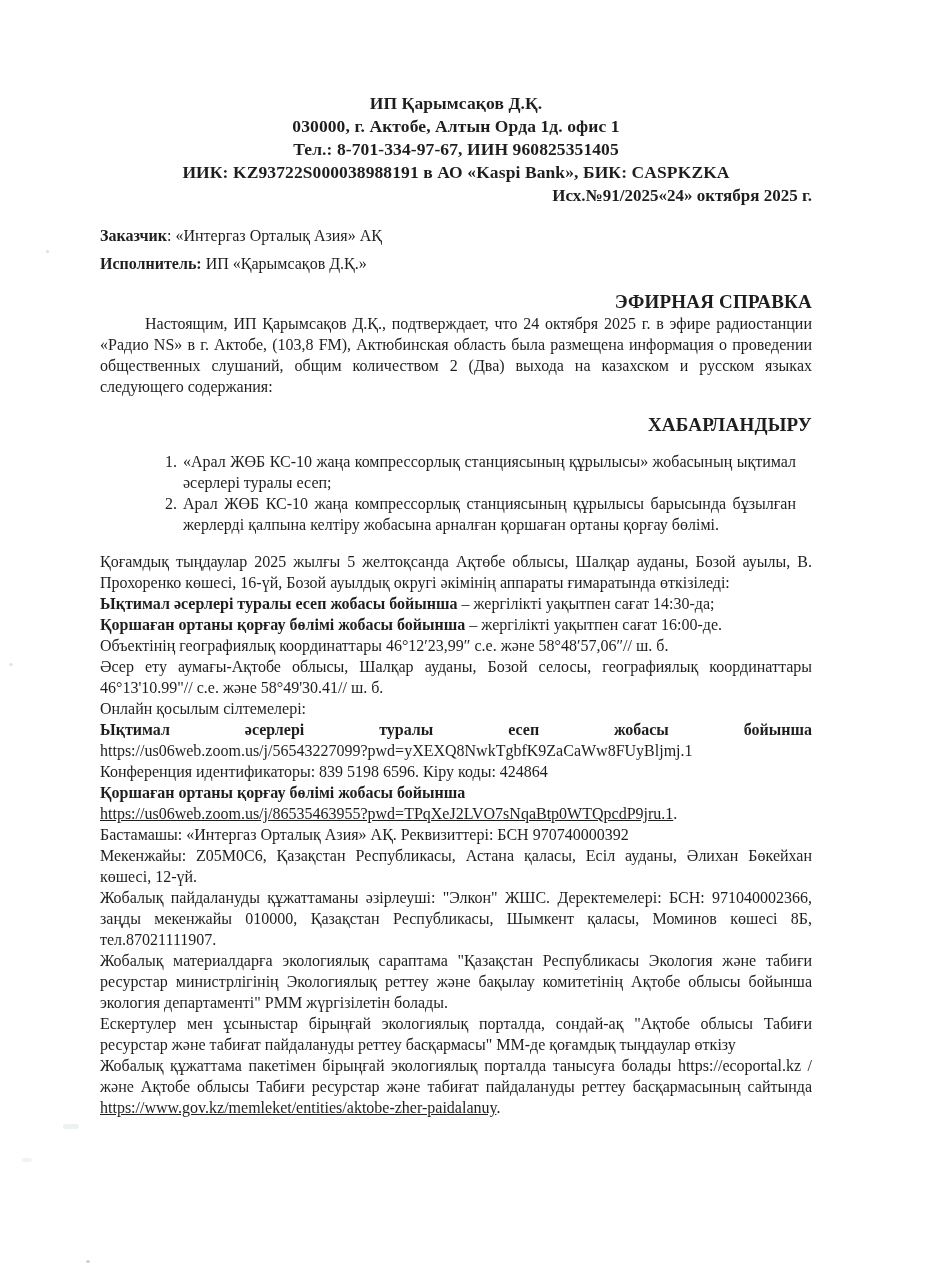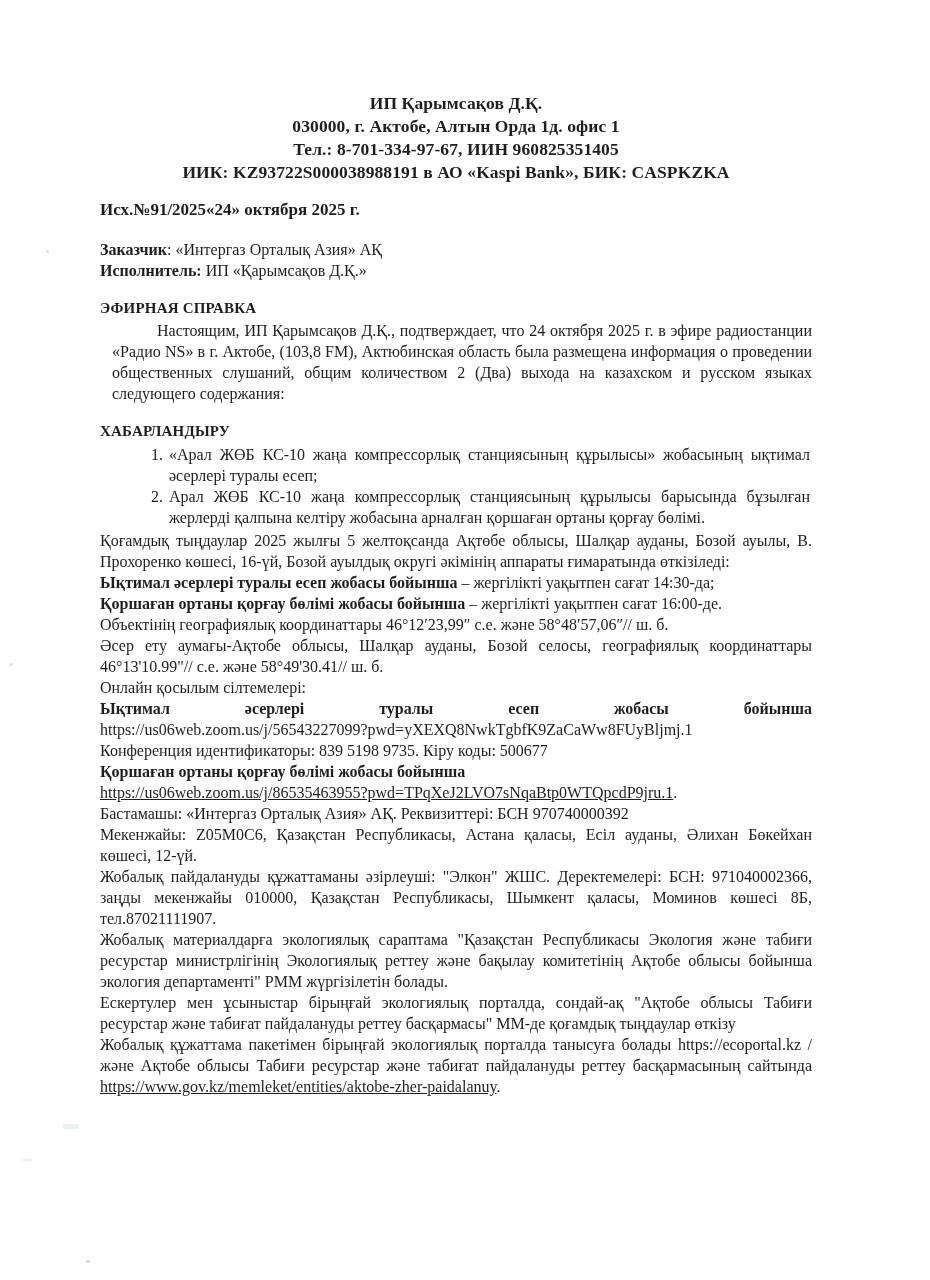--- a/index.html
+++ b/index.html
@@ -23,29 +23,29 @@
   
   .speck{position:absolute;border-radius:50%;pointer-events:none;}
   .s1{left:46px;top:250px;width:3px;height:3px;background:#c9c9c9;opacity:.6;}
   .s2{left:9px;top:663px;width:4px;height:3px;background:#cfd4d2;opacity:.6;}
   .s3{left:128px;top:1085px;width:3px;height:3px;background:#c5d6d0;opacity:.7;}
   .s4{left:86px;top:1260px;width:4px;height:3px;background:#9fb4c6;opacity:.6;}
   .s5{left:63px;top:1124px;width:16px;height:5px;background:#e2ece8;opacity:.7;border-radius:3px;}
   .s6{left:22px;top:1158px;width:10px;height:4px;background:#e8efec;opacity:.7;border-radius:3px;}
 
   .letterhead{text-align:center;font-weight:bold;font-size:17.5px;line-height:23px;letter-spacing:.1px;}
-  .meta-row{display:flex;justify-content:flex-start;font-weight:bold;font-size:17px;margin-top:15px;}
+  .meta-row{display:flex;justify-content:flex-end;font-weight:bold;font-size:17px;margin-top:1px;}
   .parties{margin-top:19px;}
-  .parties div{line-height:21px;}
+  .parties div{line-height:21px;margin-top:7px;}
   .b{font-weight:bold;}
-  .doc-title{text-align:left;font-weight:bold;font-size:15px;margin-top:17px;margin-bottom:1px;letter-spacing:.2px;}
+  .doc-title{text-align:right;font-weight:bold;font-size:19px;margin-top:17px;margin-bottom:1px;letter-spacing:.2px;}
   p{margin:0;}
   .just{text-align:justify;}
-  .indent{text-indent:45px;margin-left:12px;}
-  ol.ann-list{margin:2px;padding:0 0 0 65px;}
+  .indent{text-indent:45px;}
+  ol.ann-list{margin:16px;padding:0 0 0 65px;}
   ol.ann-list li{text-align:justify;padding-left:2px;line-height:21px;}
   .spread{text-align:justify;text-align-last:justify;font-weight:bold;}
   .underline{text-decoration:underline;}
   .url{word-break:break-all;}
 </style>
 </head>
 <body>
 
 <div class="page">
 
@@ -88,21 +88,21 @@
   <p class="just"><span class="b">Ықтимал әсерлері туралы есеп  жобасы бойынша</span><span> – жергілікті уақытпен сағат 14:30-да;</span></p>
   <p class="just"><span class="b">Қоршаған ортаны қорғау бөлімі  жобасы бойынша</span><span> – жергілікті уақытпен сағат 16:00-де.</span></p>
 
   <p class="just">Объектінің географиялық координаттары 46°12′23,99″ с.е. және 58°48′57,06″// ш. б.</p>
   <p class="just">Әсер ету аумағы-Ақтобе облысы, Шалқар ауданы, Бозой селосы, географиялық координаттары 46°13'10.99"// с.е. және 58°49'30.41// ш. б.</p>
 
   <p>Онлайн қосылым сілтемелері:</p>
 
   <p class="spread">Ықтимал әсерлері туралы есеп жобасы бойынша</p>
   <p class="url">https://us06web.zoom.us/j/56543227099?pwd=yXEXQ8NwkTgbfK9ZaCaWw8FUyBljmj.1</p>
-  <p>Конференция идентификаторы: 839 5198 9735. Кіру коды: 500677</p>
+  <p>Конференция идентификаторы: 839 5198 6596. Кіру коды: 424864</p>
 
   <p class="b">Қоршаған ортаны қорғау бөлімі  жобасы бойынша</p>
   <p class="url"><span class="underline">https://us06web.zoom.us/j/86535463955?pwd=TPqXeJ2LVO7sNqaBtp0WTQpcdP9jru.1</span><span>.</span></p>
 
   <p class="just">Бастамашы: «Интергаз Орталық Азия» АҚ. Реквизиттері: БСН 970740000392</p>
   <p class="just">Мекенжайы: Z05M0C6, Қазақстан Республикасы, Астана қаласы, Есіл ауданы, Әлихан Бөкейхан көшесі, 12-үй.</p>
   <p class="just">Жобалық пайдалануды құжаттаманы әзірлеуші: "Элкон" ЖШС. Деректемелері: БСН: 971040002366, заңды мекенжайы 010000, Қазақстан Республикасы, Шымкент қаласы, Моминов көшесі 8Б, тел.87021111907.</p>
   <p class="just">Жобалық материалдарға экологиялық сараптама "Қазақстан Республикасы Экология және табиғи ресурстар министрлігінің Экологиялық реттеу және бақылау комитетінің Ақтобе облысы бойынша экология департаменті" РММ жүргізілетін болады.</p>
 
   <p class="just">Ескертулер мен ұсыныстар бірыңғай экологиялық порталда, сондай-ақ "Ақтобе облысы Табиғи ресурстар және табиғат пайдалануды реттеу басқармасы" ММ-де қоғамдық тыңдаулар өткізу</p>

